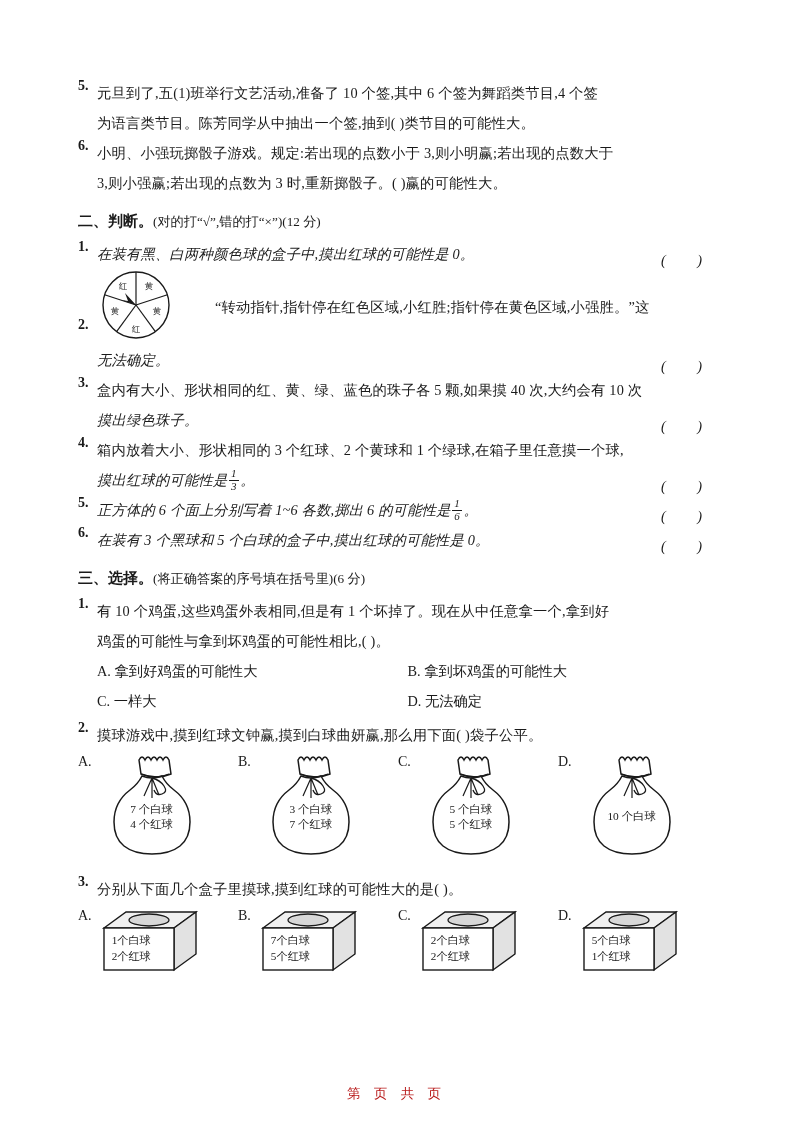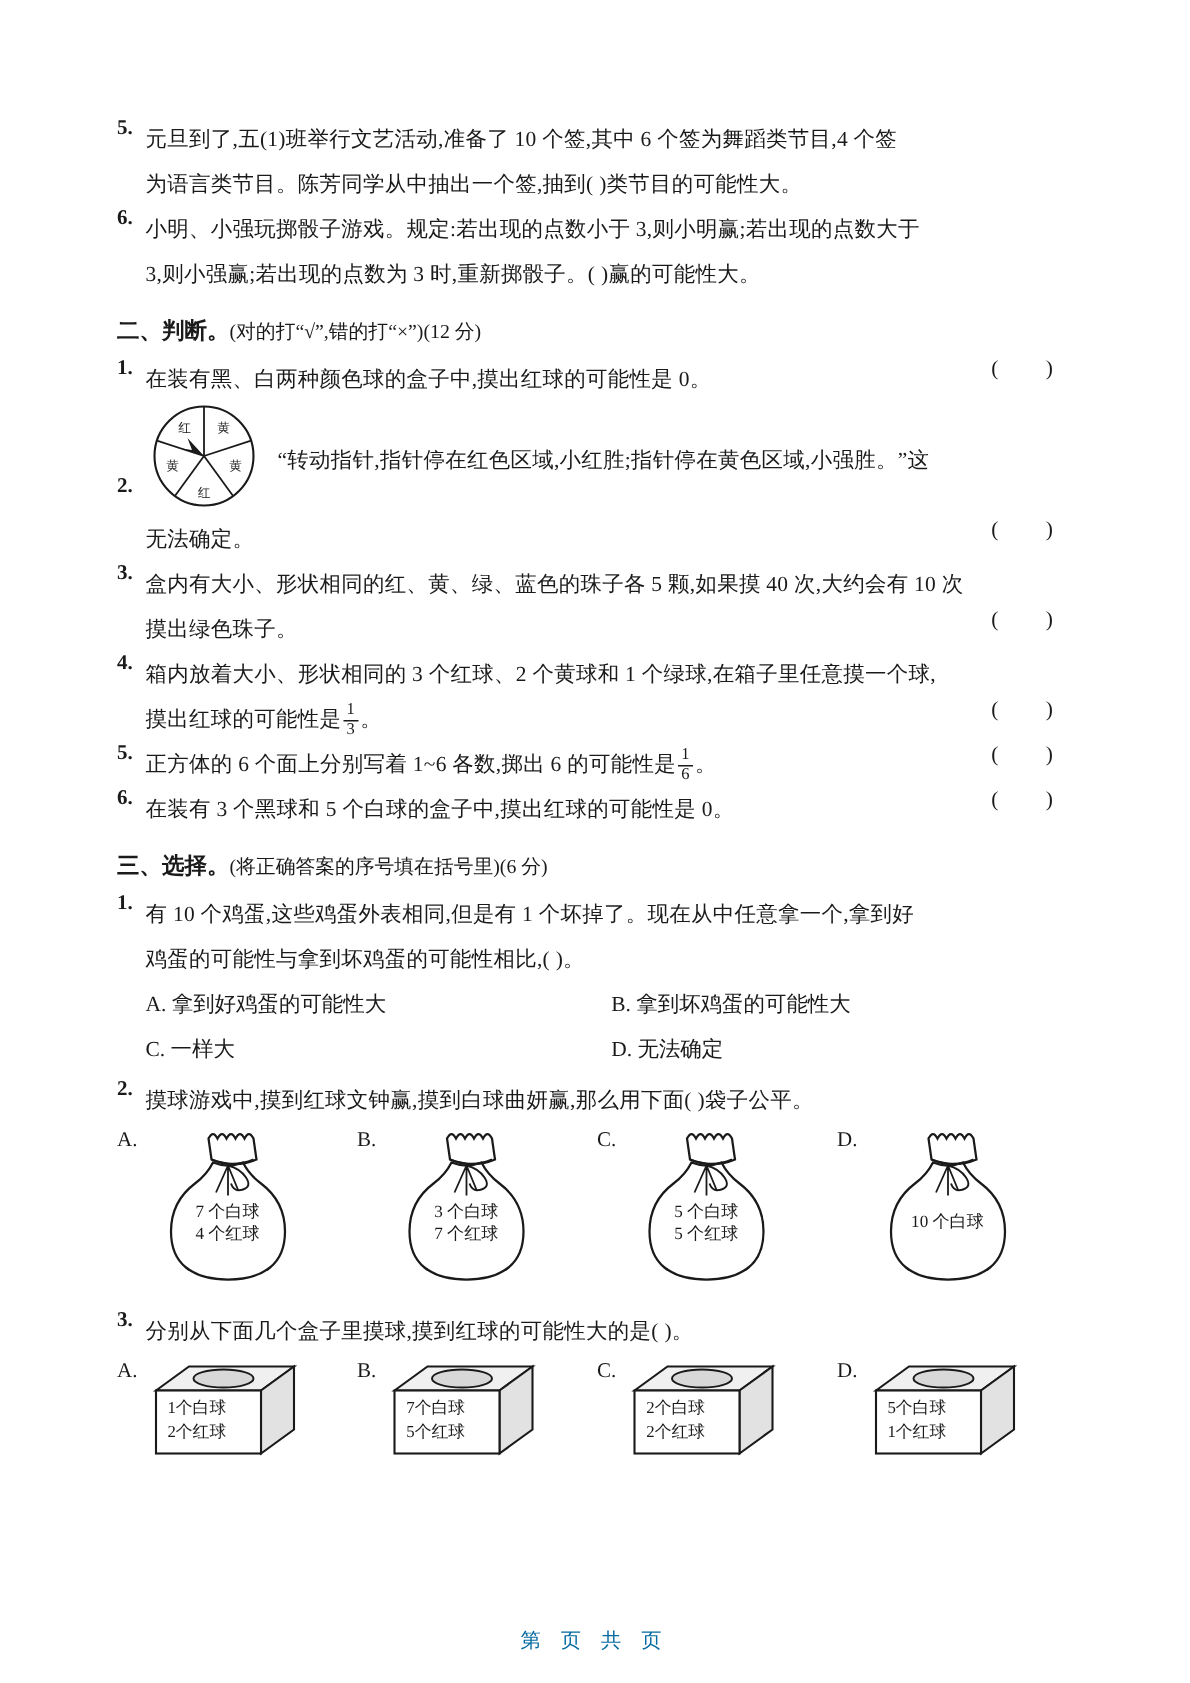--- a/index.html
+++ b/index.html
@@ -58,22 +58,23 @@
   .q-row {
     display: flex;
     align-items: flex-start;
   }
   .q-row .qnum { flex: 0 0 19px; }
   .q-body { flex: 1 1 auto; }
 
   
   .tf-row {
     display: flex;
-    align-items: flex-start;
+    align-items: flex-end;
     justify-content: space-between;
+    font-style: italic;
   }
   .tf-brackets {
     flex: 0 0 auto;
     font-size: 14.3px;
     letter-spacing: 14px;
     padding-right: 2px;
   }
 
   
   .frac {
@@ -88,21 +89,21 @@
   .frac .den { display: block; border-top: 1.1px solid #1a1a1a; padding: 0 2px; }
 
   
   .spinner-row {
     display: flex;
     align-items: center;
     min-height: 74px;
   }
   .spinner-row .qnum { flex: 0 0 19px; align-self: flex-end; padding-bottom: 12px;}
   .spinner-wrap { flex: 0 0 84px; }
-  .spinner-text { flex: 1 1 auto; padding-left: 4px; }
+  .spinner-text { flex: 1 1 auto; padding-left: 4px; margin-left: 30px; }
 
   
   .opt-grid {
     display: flex;
   }
   .opt-grid .opt {
     flex: 0 0 50%;
     font-size: 14.3px;
     line-height: 30px;
     white-space: nowrap;
@@ -141,21 +142,21 @@
 
   
   .footer {
     position: absolute;
     left: 0;
     top: 1085px;
     width: 793px;
     text-align: center;
     font-size: 13.5px;
     letter-spacing: 5px;
-    color: #0369a1;
+    color: #b91c1c;
   }
 </style>
 </head>
 <body>
 
 <div class="page">
 <div class="content">
 
   <div>
     <div class="q-row">

